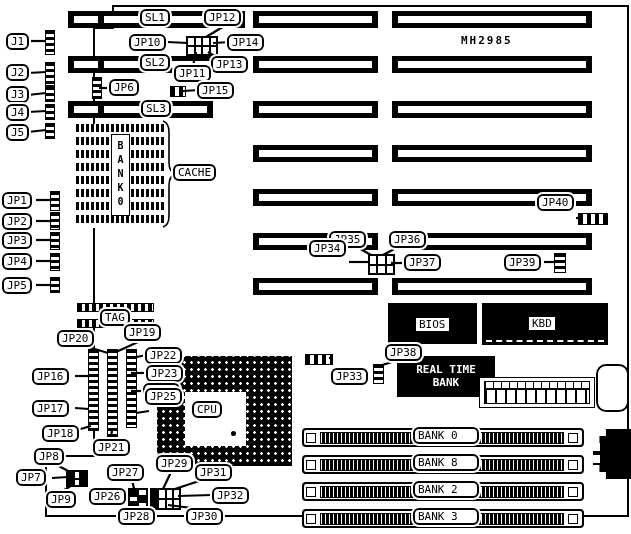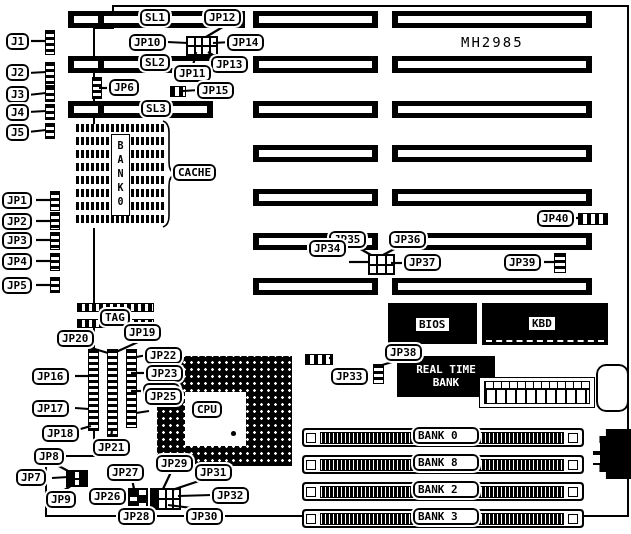--- a/index.html
+++ b/index.html
@@ -6,23 +6,23 @@
   .stage{position:relative;width:631px;height:534px;background:#fff;overflow:hidden;
          font-family:"DejaVu Sans Mono",monospace;color:#000}
   
   .bl{position:absolute;background:#000;z-index:1}
   
   .sl{position:absolute;height:17px;background:#000;z-index:5}
   .sl b{position:absolute;left:6px;right:6px;top:5px;height:7px;background:#fff}
   .sl.key b{background:linear-gradient(90deg,#fff 0 24px,#000 24px 30px,#fff 30px)}
   
   .callout{position:absolute;border:2px solid #000;border-radius:6px;background:#fff;
-           font-weight:bold;font-size:11px;line-height:13px;padding:0 3px;white-space:nowrap;
+           font-weight:normal;font-size:11px;line-height:13px;padding:0 3px;white-space:nowrap;
            box-shadow:0 0 0 2px #fff;z-index:30}
-  .plain{position:absolute;font-size:14px;letter-spacing:2px;font-weight:normal;z-index:30}
+  .plain{position:absolute;font-size:11px;letter-spacing:2px;font-weight:bold;z-index:30}
   
   .ph{position:absolute;border:1px solid #000;background:repeating-linear-gradient(180deg,#000 0 3px,#fff 3px 6px);z-index:10}
   .phh{position:absolute;border:1px solid #000;background:repeating-linear-gradient(90deg,#000 0 4px,#fff 4px 8px);z-index:10}
   
   .jb{position:absolute;display:grid;gap:2px;padding:2px;background:#000;z-index:10}
   .jb i{display:block;background:#fff}
   .jb i.b{background:#000}
   
   .cacheblk{position:absolute;left:76px;top:124px;width:88px;height:104px;z-index:6;
     background-image:repeating-linear-gradient(90deg,rgba(255,255,255,0) 0 3px,#fff 3px 5px),
@@ -329,21 +329,21 @@
   <div class="callout" style="left:204px;top:9px">JP12</div>
   <div class="callout" style="left:129px;top:34px">JP10</div>
   <div class="callout" style="left:227px;top:34px">JP14</div>
   <div class="callout" style="left:211px;top:56px">JP13</div>
   <div class="callout" style="left:174px;top:65px">JP11</div>
   <div class="callout" style="left:197px;top:82px">JP15</div>
   <div class="callout" style="left:109px;top:79px">JP6</div>
 
   <div class="plain" style="left:461px;top:34px">MH2985</div>
 
-  <div class="callout" style="left:537px;top:210px">JP40</div>
+  <div class="callout" style="left:537px;top:194px">JP40</div>
   <div class="callout" style="left:329px;top:231px">JP35</div>
   <div class="callout" style="left:389px;top:231px">JP36</div>
   <div class="callout" style="left:309px;top:240px">JP34</div>
   <div class="callout" style="left:404px;top:254px">JP37</div>
   <div class="callout" style="left:504px;top:254px">JP39</div>
 
   <div class="callout" style="left:173px;top:164px">CACHE</div>
   <div class="callout" style="left:100px;top:309px">TAG</div>
   <div class="callout" style="left:192px;top:401px">CPU</div>
 

